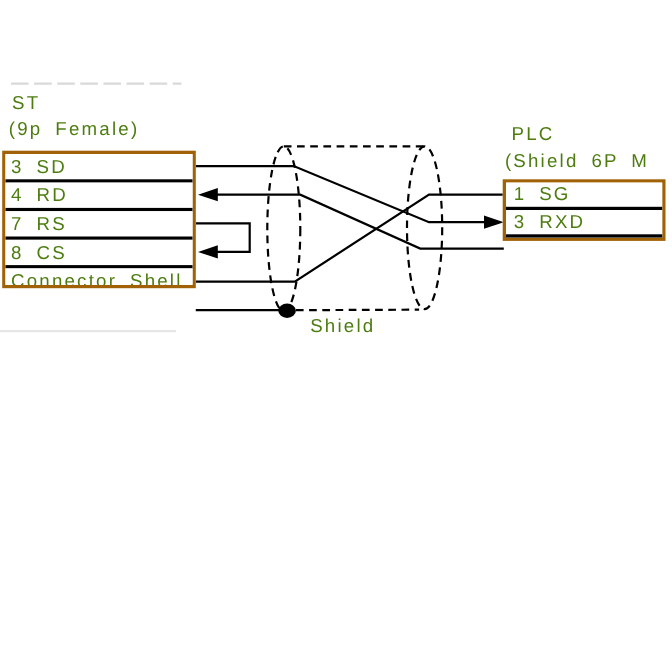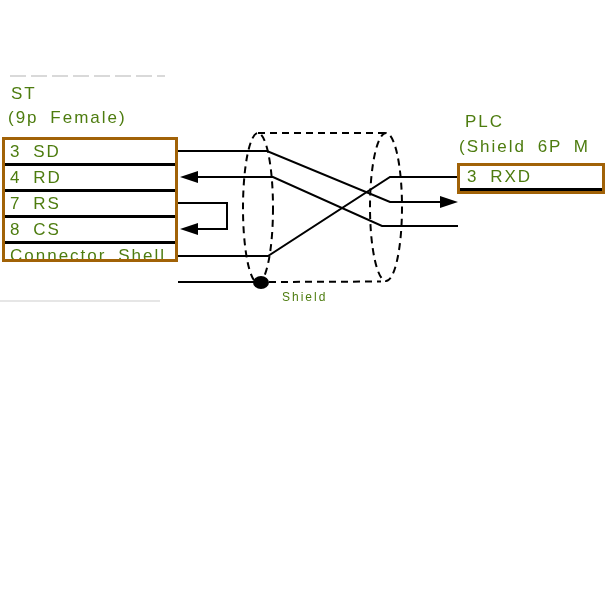--- a/index.html
+++ b/index.html
@@ -40,21 +40,21 @@
   }
   .pin-row.last{border-bottom:none;height:15px;line-height:24px;}
   .left-table{left:2px;top:137px;width:176px;}
   .left-table .pin-row{padding-left:5px;}
   .right-table{left:457px;top:163px;width:148px;}
   .right-table .pin-row{height:25px;line-height:22px;padding-left:7px;}
   .right-table .pin-row.last{height:21px;line-height:21px;}
   .shield-label{
     position:absolute;
     left:282px;top:287px;
-    font-size:12px;
+    font-size:17px;
     letter-spacing:2px;
     line-height:20px;
   }
 </style>
 </head>
 <body>
 
 <div class="canvas">
 
   <svg width="611" height="611" viewBox="0 0 611 611">
@@ -96,18 +96,19 @@
     <div class="pin-row">4 RD</div>
     <div class="pin-row">7 RS</div>
     <div class="pin-row">8 CS</div>
     <div class="pin-row last">Connector Shell</div>
   </div>
 
   <div class="hdr" style="left:465px;top:112px;">PLC</div>
   <div class="hdr" style="left:459px;top:137px;">(Shield 6P M</div>
 
   <div class="pin-table right-table">
+    <div class="pin-row">1 SG</div>
     <div class="pin-row">3 RXD</div>
   </div>
 
   <div class="shield-label">Shield</div>
 
 </div>
 
 </body></html>

